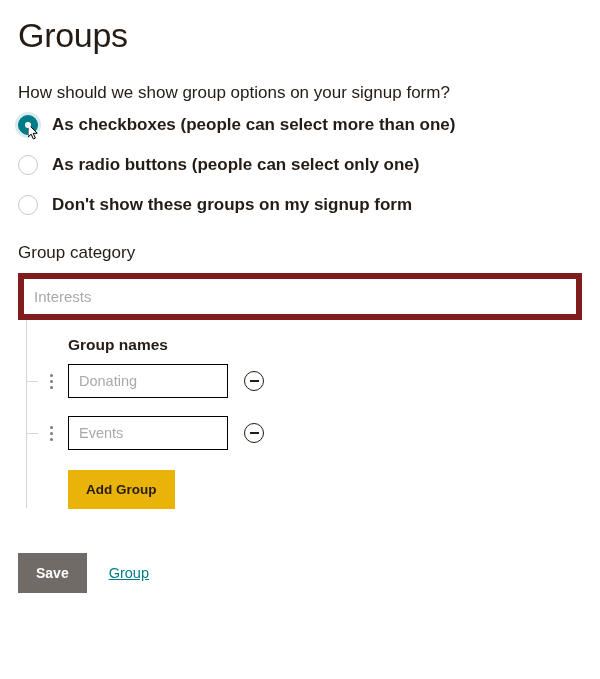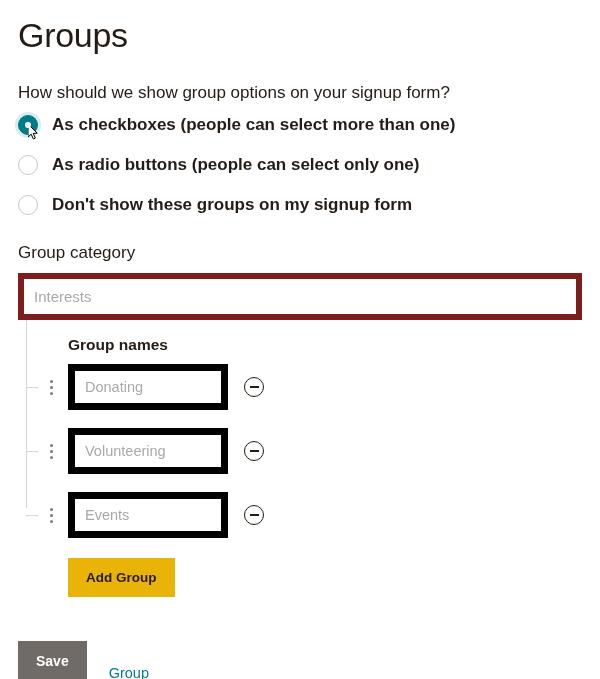--- a/index.html
+++ b/index.html
@@ -127,21 +127,21 @@
     .drag-handle .dot {
       width: 3px;
       height: 3px;
       background: #7a7a7a;
       border-radius: 50%;
     }
     .group-input {
       width: 160px;
       font-size: 14.5px;
       padding: 8px 10px;
-      border: 7px solid #000000;
+      border: 1px solid #000000;
       color: #888;
       font-family: inherit;
       margin-right: 16px;
     }
     .group-input::placeholder {
       color: #a9a9a9;
     }
     .remove-btn {
       width: 20px;
       height: 20px;
@@ -167,21 +167,21 @@
       padding: 12px 18px;
       margin-left: 42px;
       margin-top: 2px;
       cursor: pointer;
       font-family: inherit;
       color: #241c15;
     }
     .footer {
       margin-top: 44px;
       display: flex;
-      align-items: flex-end;
+      align-items: center;
       gap: 22px;
     }
     .save-btn {
       background: #716b67;
       color: #fff;
       border: none;
       font-size: 14px;
       font-weight: 600;
       padding: 12px 18px;
       cursor: pointer;
@@ -241,40 +241,28 @@
       <span class="dot"></span>
         <span class="dot"></span>
         <span class="dot"></span>
     </span>
     <input type="text" class="group-input" placeholder="Donating" style="">
     <span class="remove-btn">
       <span class="dash"></span>
     </span>
   </div>
 
+
   <div class="group-row">
     <span class="branch"></span>
     <span class="drag-handle">
       <span class="dot"></span>
         <span class="dot"></span>
         <span class="dot"></span>
     </span>
-    <input type="text" class="group-input" placeholder="Volunteering" style="">
-    <span class="remove-btn">
-      <span class="dash"></span>
-    </span>
-  </div>
-
-  <div class="group-row">
-    <span class="branch"></span>
-    <span class="drag-handle">
-      <span class="dot"></span>
-        <span class="dot"></span>
-        <span class="dot"></span>
-    </span>
     <input type="text" class="group-input" placeholder="Events" style="">
     <span class="remove-btn">
       <span class="dash"></span>
     </span>
   </div>
 
   <button class="add-group-btn">Add Group</button>
 </div>
 
 <div class="footer">

